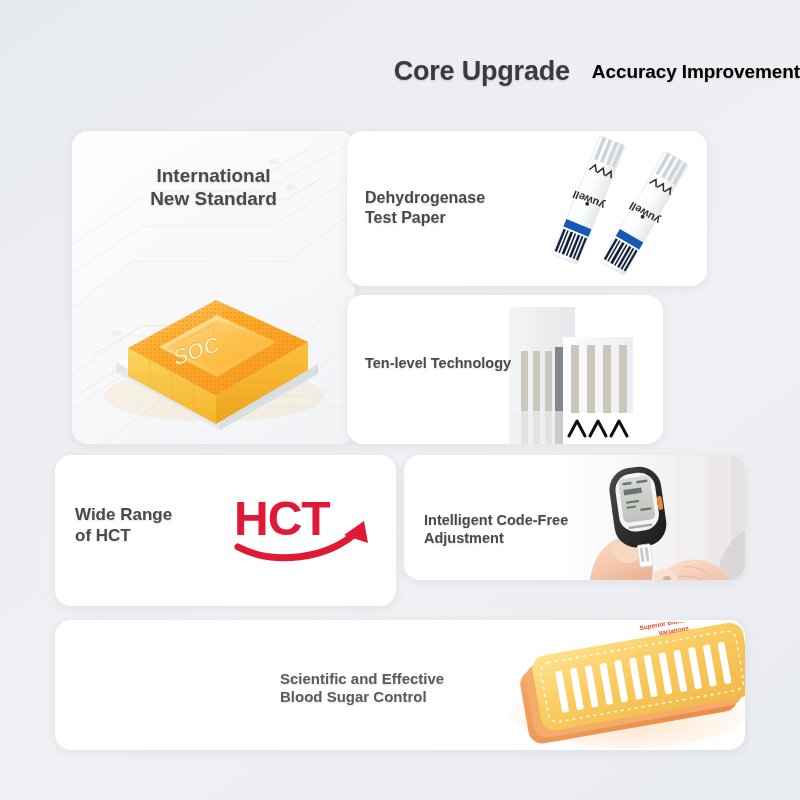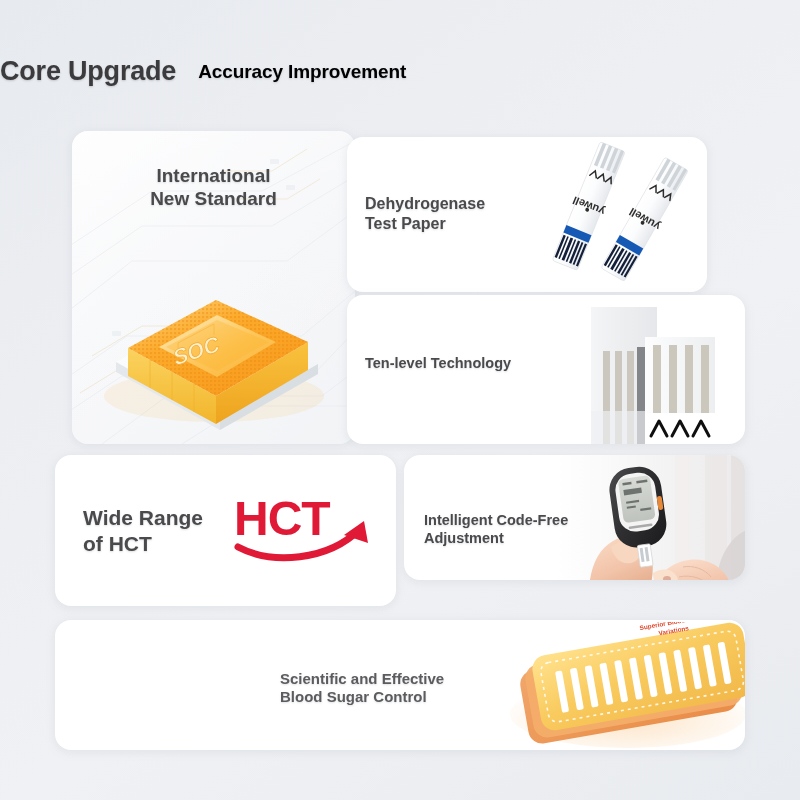--- a/index.html
+++ b/index.html
@@ -22,21 +22,21 @@
 
   
   .header {
     position: absolute;
     left: 0;
     top: 56px;
     width: 800px;
     height: 46px;
     display: flex;
     align-items: baseline;
-    justify-content: flex-start;
+    justify-content: flex-end;
     gap: 22px;
   }
   .title-main {
     font-size: 27px;
     font-weight: bold;
     color: #3b3b3d;
     letter-spacing: -0.2px;
     text-shadow: 0 1px 2px rgba(120,125,135,0.35);
     white-space: nowrap;
   }
@@ -85,49 +85,49 @@
     opacity: 0.5;
   }
   .soc-stage {
     position: absolute;
     left: 14px; top: 105px;
     width: 255px; height: 195px;
   }
 
   
   #card-testpaper {
-    left: 347px; top: 131px; width: 360px; height: 155px; margin-top: 6px;
+    left: 347px; top: 131px; width: 360px; height: 155px;
   }
   #card-testpaper .card-label {
     left: 18px; top: 57px;
     font-size: 16px;
   }
   .strips-art {
     position: absolute; right: 8px; top: 0; width: 160px; height: 155px;
   }
 
   
   #card-tenlevel {
-    left: 347px; top: 295px; width: 398px; height: 149px; text-align: center;
+    left: 347px; top: 295px; width: 316px; height: 149px; text-align: center;
   }
   #card-tenlevel .card-label {
     left: 18px; top: 60px;
     font-size: 14.5px;
   }
   .tenlevel-art {
     position: absolute; right: 26px; top: 4px; width: 130px; height: 145px;
   }
 
   
   #card-hct {
     left: 55px; top: 455px; width: 341px; height: 151px;
   }
   #card-hct .card-label {
-    left: 28px; top: 50px;
-    font-size: 21px;
+    left: 20px; top: 50px;
+    font-size: 17px;
   }
   .hct-art {
     position: absolute; right: 14px; top: 30px; width: 150px; height: 80px;
   }
 
   
   #card-codefree {
     left: 404px; top: 455px; width: 341px; height: 125px;
   }
   #card-codefree .card-label {

